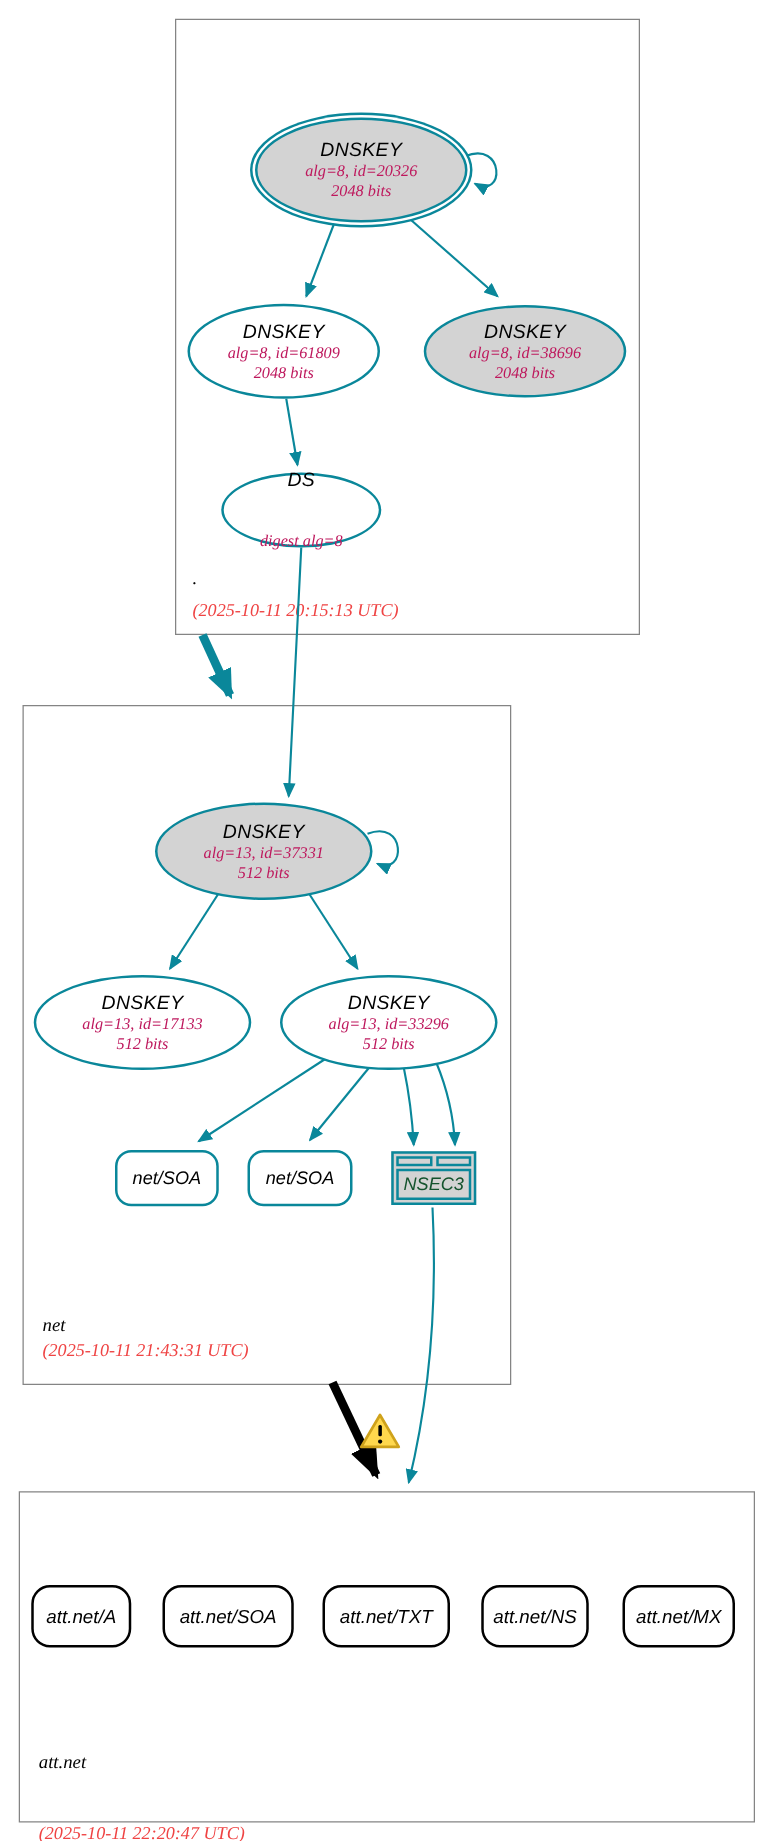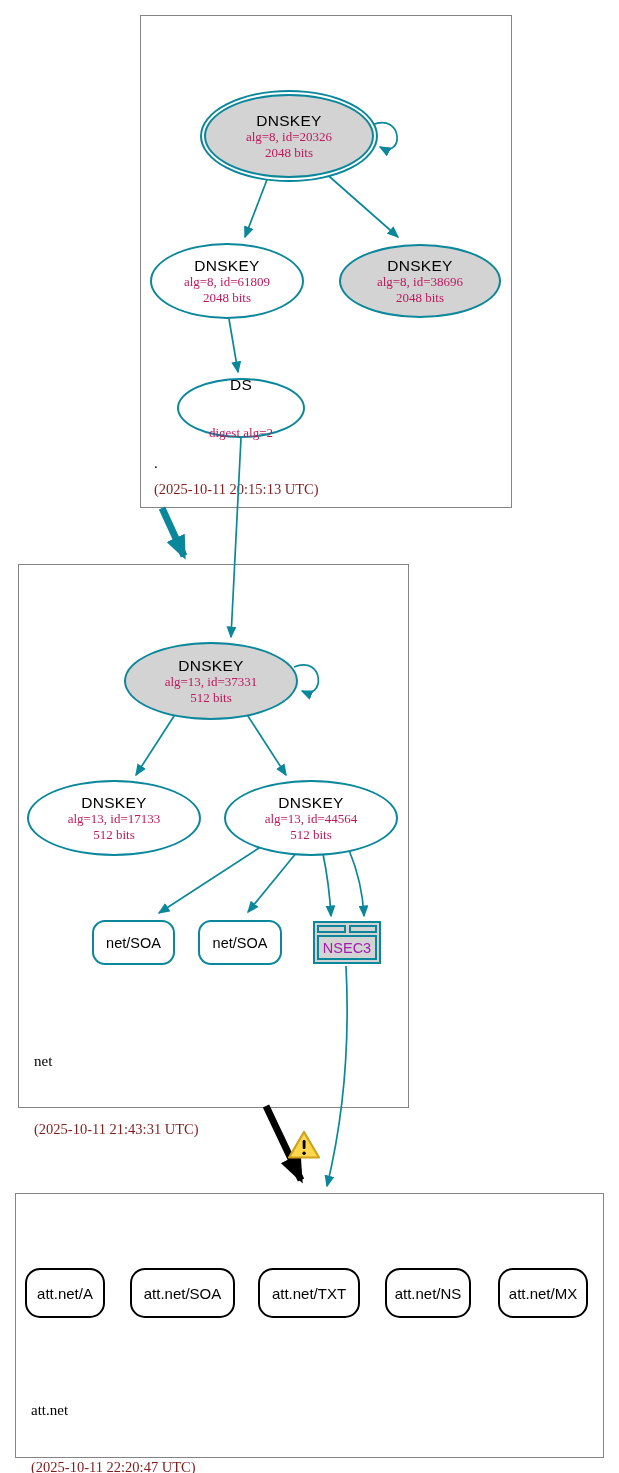--- a/index.html
+++ b/index.html
@@ -4,29 +4,30 @@
 <style>
   :root{
     --teal:#0a879a;
     --nodefill:#d3d3d3;
     --boxborder:#848484;
   }
   html,body{margin:0;padding:0;background:#fff;}
   #canvas{
     position:relative;width:619px;height:1473px;background:#ffffff;overflow:hidden;
     font-family:"Liberation Sans",sans-serif;
+    font-style:italic;
   }
   .zone-box{
     position:absolute;border:1px solid var(--boxborder);background:transparent;
   }
   .zone-name{
     position:absolute;font-family:"Liberation Serif",serif;font-size:15px;color:#000;
   }
   .zone-time{
-    position:absolute;font-family:"Liberation Serif",serif;font-size:14.5px;color:#7f1d1d;
+    position:absolute;font-family:"Liberation Serif",serif;font-size:14.5px;color:#ef4444;
   }
   .edges{position:absolute;left:0;top:0;z-index:1;pointer-events:none;}
   .node{position:absolute;z-index:2;box-sizing:border-box;}
   .ellipse{
     display:flex;flex-direction:column;align-items:center;justify-content:center;
     border:2px solid var(--teal);border-radius:50%;background:#fff;text-align:center;
   }
   .ellipse.gray{background:var(--nodefill);}
   .ellipse.double{box-shadow:0 0 0 2px #fff,0 0 0 4px var(--teal);}
   .n-title{font-size:15.5px;color:#000;line-height:1.1;letter-spacing:.3px;}
@@ -38,21 +39,21 @@
   }
   .rrset.black{border:2.5px solid #000;border-radius:15px;font-size:15px;}
   .nsec3{
     display:flex;flex-direction:column;gap:2px;
     border:2px solid var(--teal);background:var(--nodefill);padding:2px;
   }
   .nsec3-header{display:flex;gap:3px;height:8px;}
   .nsec3-cell{flex:1;border:2px solid var(--teal);background:var(--nodefill);}
   .nsec3-label{
     flex:1;border:2px solid var(--teal);background:var(--nodefill);
-    display:flex;align-items:center;justify-content:center;font-size:14.5px;color:#a21caf;
+    display:flex;align-items:center;justify-content:center;font-size:14.5px;color:#14532d;
   }
 </style>
 </head>
 <body>
 
 <div id="canvas">
 
   <div class="zone-box" style="left:140px;top:15px;width:370px;height:491px;"></div>
   <div class="zone-box" style="left:18px;top:564px;width:389px;height:542px;"></div>
   <div class="zone-box" style="left:15px;top:1193px;width:587px;height:263px;"></div>
@@ -110,61 +111,61 @@
   </div>
 
   <div class="node ellipse gray" style="left:339px;top:244px;width:162px;height:74px;">
     <div class="n-title">DNSKEY</div>
     <div class="n-detail">alg=8, id=38696</div>
     <div class="n-detail">2048 bits</div>
   </div>
 
   <div class="node ellipse" style="left:177px;top:378px;width:128px;height:60px;gap:32px;">
     <div class="n-title">DS</div>
-    <div class="n-detail">digest alg=2</div>
+    <div class="n-detail">digest alg=8</div>
   </div>
 
   <div class="zone-name" style="left:154px;top:455px;">.</div>
   <div class="zone-time" style="left:154px;top:481px;">(2025-10-11 20:15:13 UTC)</div>
 
   <div class="node ellipse gray" style="left:124px;top:642px;width:174px;height:78px;">
     <div class="n-title">DNSKEY</div>
     <div class="n-detail">alg=13, id=37331</div>
     <div class="n-detail">512 bits</div>
   </div>
 
   <div class="node ellipse" style="left:27px;top:780px;width:174px;height:76px;">
     <div class="n-title">DNSKEY</div>
     <div class="n-detail">alg=13, id=17133</div>
     <div class="n-detail">512 bits</div>
   </div>
 
   <div class="node ellipse" style="left:224px;top:780px;width:174px;height:76px;">
     <div class="n-title">DNSKEY</div>
-    <div class="n-detail">alg=13, id=44564</div>
+    <div class="n-detail">alg=13, id=33296</div>
     <div class="n-detail">512 bits</div>
   </div>
 
   <div class="node rrset" style="left:92px;top:920px;width:83px;height:45px;">
     <span>net/SOA</span>
   </div>
   <div class="node rrset" style="left:198px;top:920px;width:84px;height:45px;">
     <span>net/SOA</span>
   </div>
 
   <div class="node nsec3" style="left:313px;top:921px;width:68px;height:43px;">
     <div class="nsec3-header">
       <div class="nsec3-cell"></div>
       <div class="nsec3-cell"></div>
     </div>
     <div class="nsec3-label">NSEC3</div>
   </div>
 
   <div class="zone-name" style="left:34px;top:1053px;">net</div>
-  <div class="zone-time" style="left:34px;top:1121px;text-align:center;">(2025-10-11 21:43:31 UTC)</div>
+  <div class="zone-time" style="left:34px;top:1073px;text-align:center;">(2025-10-11 21:43:31 UTC)</div>
 
   <div class="node rrset black" style="left:25px;top:1268px;width:80px;height:50px;">
     <span>att.net/A</span>
   </div>
   <div class="node rrset black" style="left:130px;top:1268px;width:105px;height:50px;">
     <span>att.net/SOA</span>
   </div>
   <div class="node rrset black" style="left:258px;top:1268px;width:102px;height:50px;">
     <span>att.net/TXT</span>
   </div>

